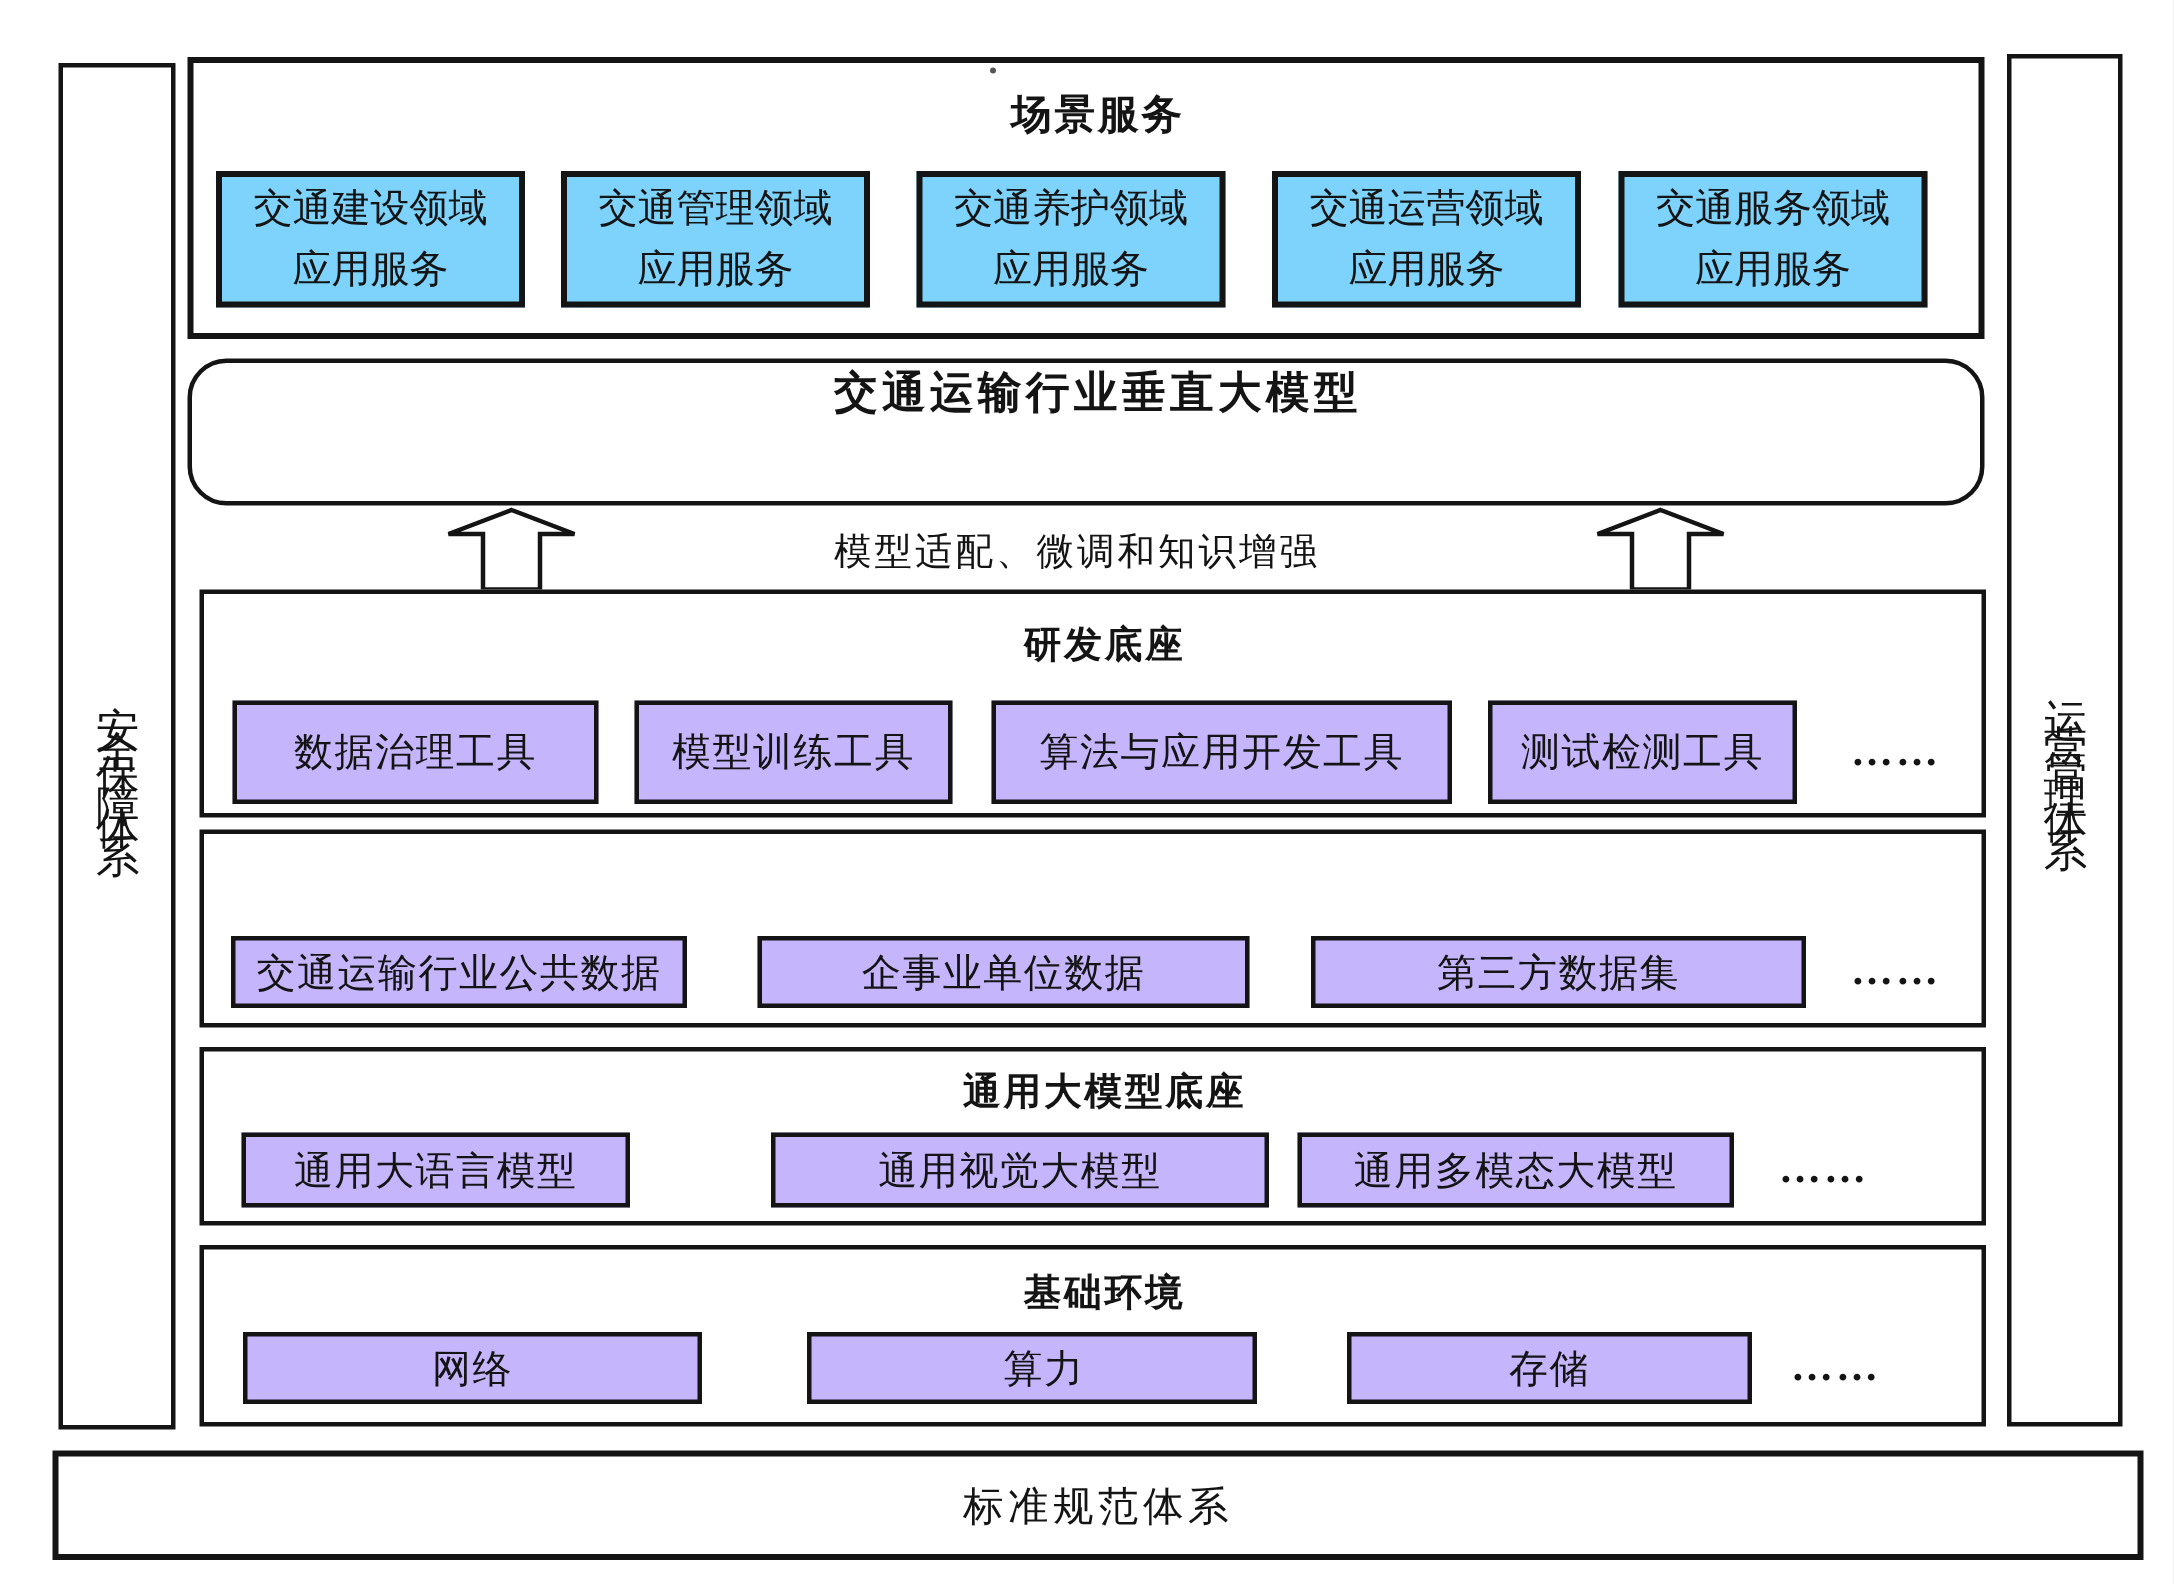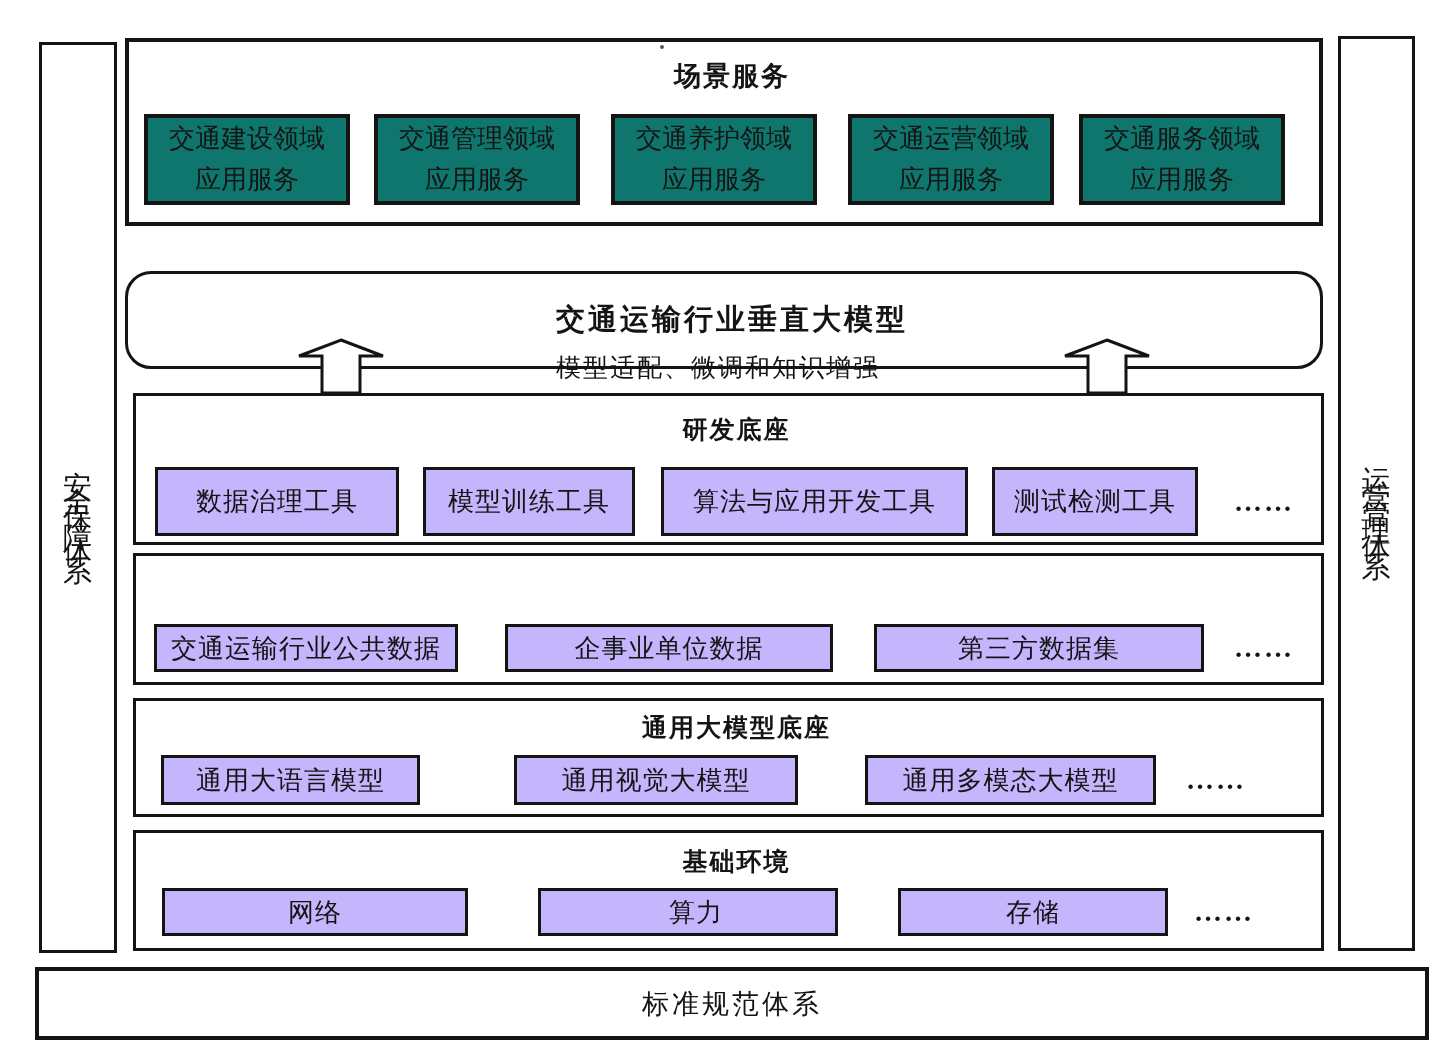--- a/index.html
+++ b/index.html
@@ -75,45 +75,44 @@
     white-space: nowrap;
   }
 
   
   .scenario { left: 125px; top: 38px; width: 1198px; height: 188px; border-width: 4px; }
   .scenario .layer-title { top: 16px; font-size: 27px; }
   .sbox {
     position: absolute;
     top: 72px; width: 206px; height: 91px;
     border: 4px solid #141414;
-    background: #0f766e;
+    background: #7dd3fc;
     display: flex; align-items: center; justify-content: center;
     text-align: center;
     white-space: pre-line;
     font-size: 26px;
     line-height: 1.55;
   }
   .sbox1 { left: 15px; }
   .sbox2 { left: 245px; }
   .sbox3 { left: 482px; }
   .sbox4 { left: 719px; }
   .sbox5 { left: 950px; }
 
   
   .vmodel {
     position: absolute;
     left: 125px; top: 239px; width: 1198px; height: 98px;
     border: 3px solid #141414;
     border-radius: 26px;
     background: #ffffff;
-    display: flex; align-items: center; justify-content: center;
+    display: flex; justify-content: center;
     font-weight: bold;
     font-size: 29px;
     letter-spacing: 3px;
-    margin-top: 32px;
   }
 
   
   .arrow-svg { position: absolute; width: 90px; height: 57px; top: 338px; }
   .arrow-left  { left: 296px; }
   .arrow-right { left: 1062px; }
   .adapt-caption {
     position: absolute;
     left: 448px; top: 351px; width: 540px;
     text-align: center;
@@ -138,21 +137,21 @@
   .da-b1 { left: 18px;  width: 304px; }
   .da-b2 { left: 369px; width: 328px; }
   .da-b3 { left: 738px; width: 330px; }
   .datares .more { left: 1128px; top: 92px; }
 
   
   .genmodel { left: 133px; top: 698px; width: 1191px; height: 119px; }
   .genmodel .layer-title { top: 10px; }
   .genmodel .ibox { top: 54px; height: 50px; }
   .gm-b1 { left: 25px;  width: 259px; }
-  .gm-b2 { left: 378px; width: 284px; text-align: right; }
+  .gm-b2 { left: 378px; width: 332px; text-align: right; }
   .gm-b3 { left: 729px; width: 291px; }
   .genmodel .more { left: 1080px; top: 79px; }
 
   
   .basicenv { left: 133px; top: 830px; width: 1191px; height: 121px; }
   .basicenv .layer-title { top: 12px; }
   .basicenv .ibox { top: 55px; height: 48px; }
   .be-b1 { left: 26px;  width: 306px; }
   .be-b2 { left: 402px; width: 300px; padding-left: 16px; }
   .be-b3 { left: 762px; width: 270px; }

